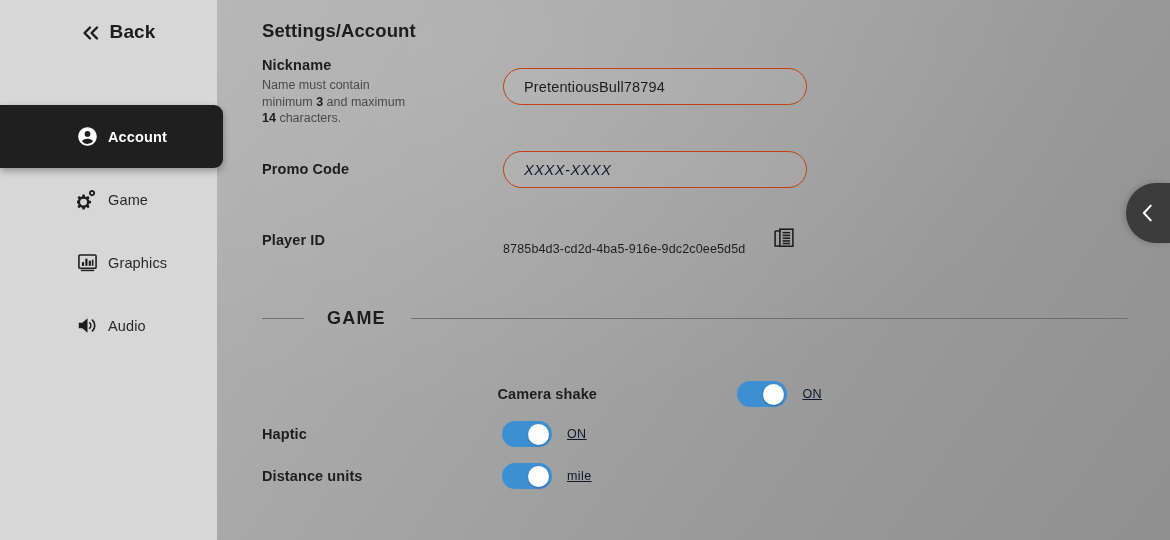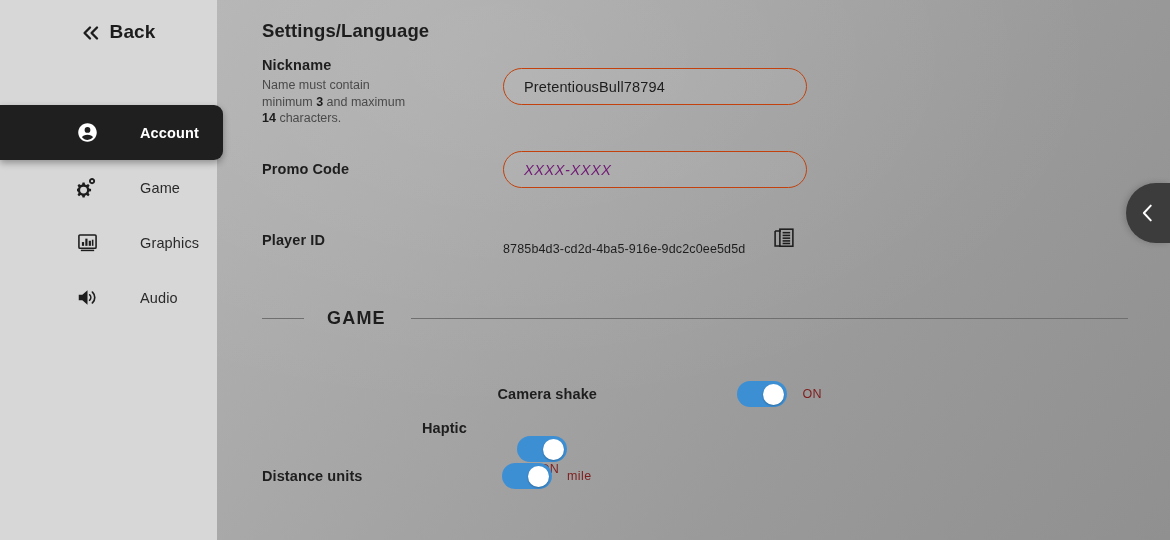--- a/index.html
+++ b/index.html
@@ -73,24 +73,24 @@
   }
 
   .nav {
     position: absolute;
     left: 0;
     top: 105px;
     width: 223px;
   }
   .nav-item {
     position: relative;
-    height: 55px;
-    display: flex;
-    align-items: center;
-    padding-left: 108px;
+    height: 63px;
+    display: flex;
+    align-items: center;
+    padding-left: 76px;
     box-sizing: border-box;
     cursor: pointer;
     user-select: none;
   }
   .nav-item .nav-label {
     font-size: 14.5px;
     color: #2a2a2a;
     letter-spacing: 0.15px;
   }
   .nav-item .nav-icon {
@@ -162,21 +162,21 @@
     padding: 0 20px;
     cursor: text;
   }
   .text-input .value {
     font-size: 14.5px;
     color: #1d1d1d;
     letter-spacing: 0.15px;
   }
   .text-input .placeholder {
     font-size: 14.5px;
-    color: #701a75;
+    color: #0f172a;
     font-style: italic;
     letter-spacing: 0.6px;
   }
 
   .player-id-value {
     position: absolute;
     font-size: 12.5px;
     color: #1e1e1e;
     letter-spacing: 0.15px;
     white-space: nowrap;
@@ -248,22 +248,23 @@
     left: 25.5px;
     width: 21px;
     height: 21px;
     border-radius: 50%;
     background: #ffffff;
     box-shadow: 0 1px 2px rgba(0,0,0,0.25);
   }
   .toggle-row .t-state {
     margin-left: 15px;
     font-size: 12.5px;
-    color: #7f1d1d;
+    color: #0f172a;
     letter-spacing: 0.4px;
+    text-decoration: underline;
   }
 
   
   .edge-tab {
     position: absolute;
     right: 0;
     top: 183px;
     width: 44px;
     height: 60px;
     background: #3c3c3c;
@@ -339,21 +340,21 @@
         <span class="nav-label">Audio</span>
       </div>
 
 
 
     </div>
   </div>
 
   <div class="main">
 
-    <div class="page-title">Settings/Language</div>
+    <div class="page-title">Settings/Account</div>
 
     <div class="row" style="top:57px;">
       <div class="field-label">Nickname</div>
       <div class="field-hint">
         <span>Name must contain minimum </span><b>3</b><span> and maximum </span><b>14</b><span> characters.</span>
       </div>
     </div>
     <div class="text-input" style="left:286px; top:68px;">
       <span class="value">PretentiousBull78794</span>
     </div>
@@ -388,21 +389,21 @@
     </div>
 
     <div class="toggle-row" style="top:380px;justify-content:flex-end;">
       <div class="t-label">Camera shake</div>
       <div class="switch">
         <div class="knob"></div>
       </div>
       <div class="t-state">ON</div>
     </div>
 
-    <div class="toggle-row" style="top:420px;flex-direction:column;">
+    <div class="toggle-row" style="top:420px;">
       <div class="t-label">Haptic</div>
       <div class="switch">
         <div class="knob"></div>
       </div>
       <div class="t-state">ON</div>
     </div>
 
     <div class="toggle-row" style="top:462px;">
       <div class="t-label">Distance units</div>
       <div class="switch">

